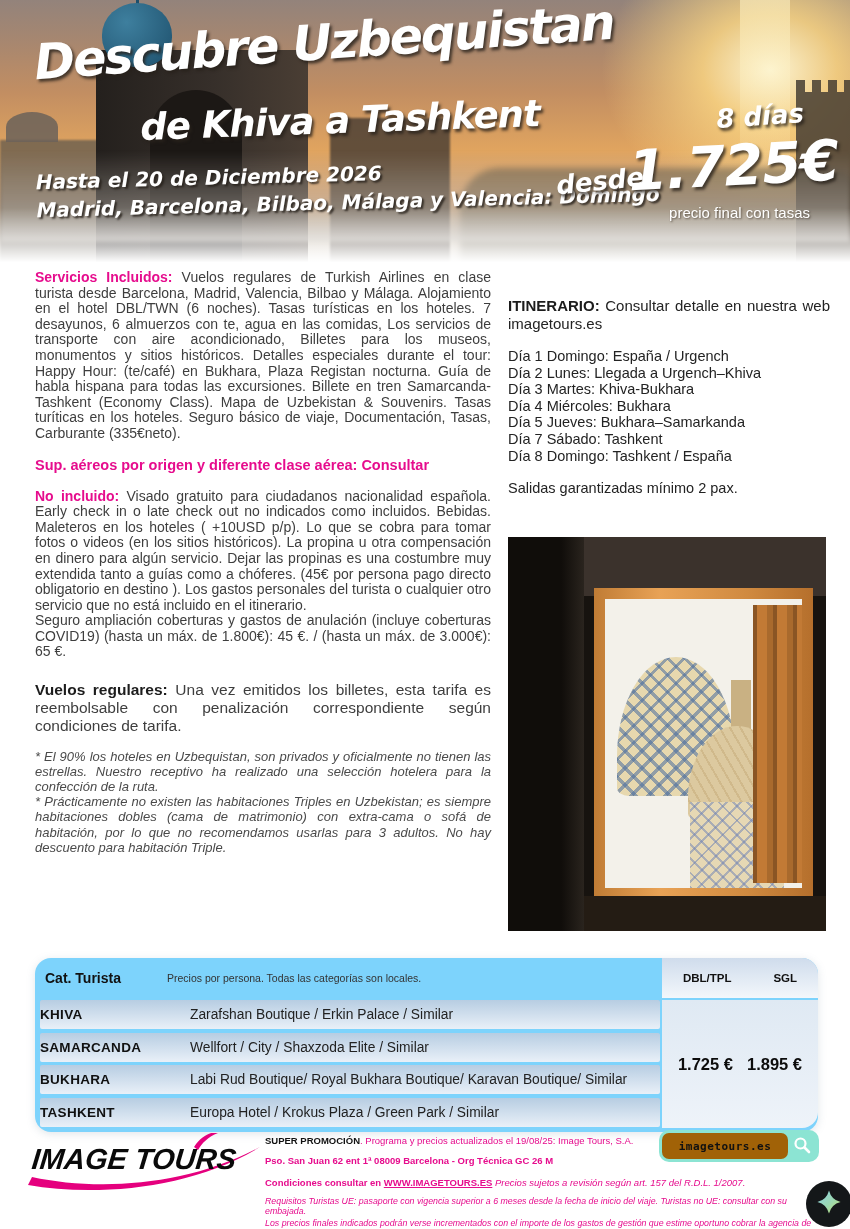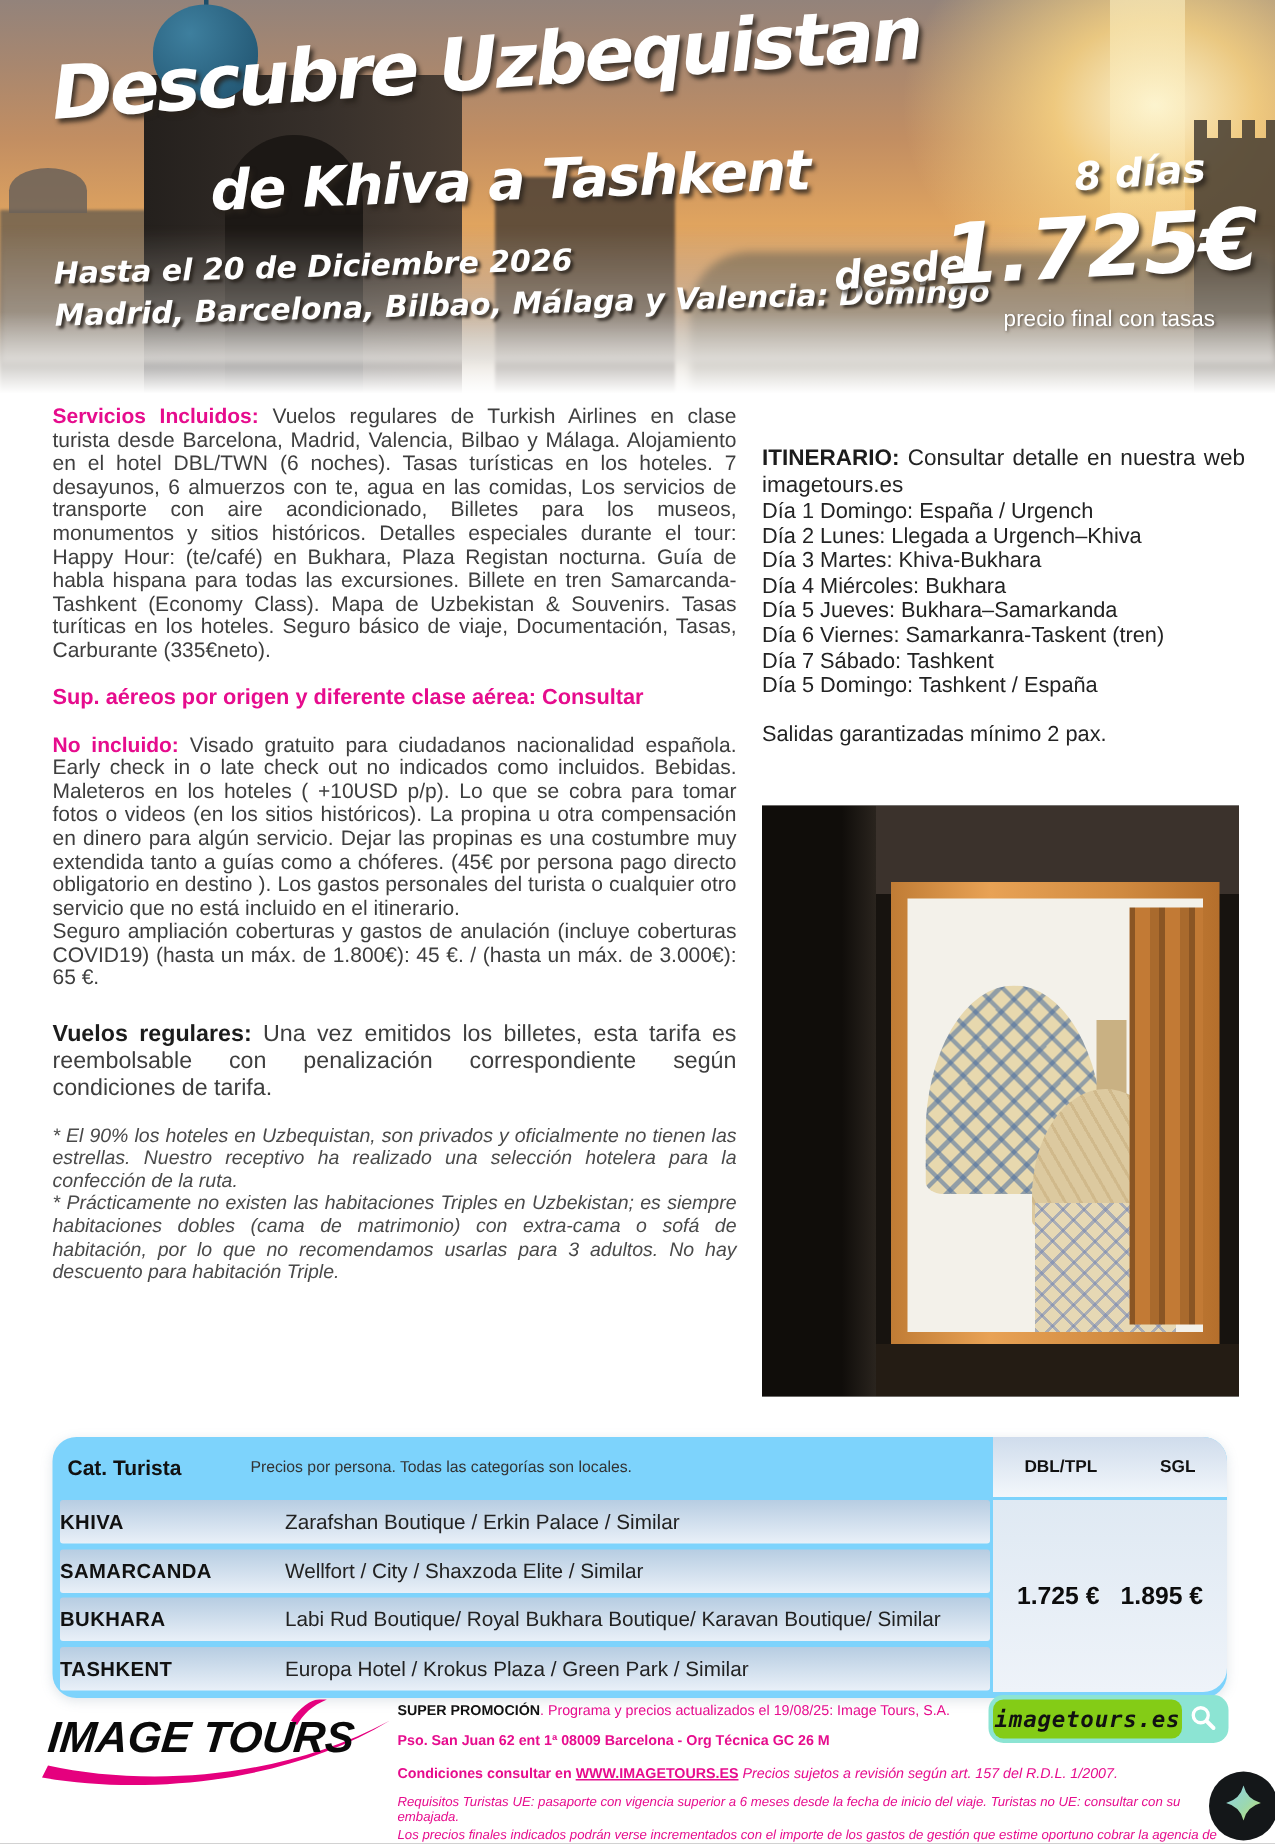--- a/index.html
+++ b/index.html
@@ -55,21 +55,21 @@
   .lbl-black{color:#1c1c1c; font-weight:700;}
   .sup-line{margin-top:15px; font-size:14.5px; font-weight:700; color:var(--magenta,#e60c8d);}
   .mt16{margin-top:16px;} .mt20{margin-top:21px;}
   .big p{font-size:15.5px; line-height:18.2px; text-align:justify;}
   .notes{margin-top:13px; font-style:italic; font-size:13px; line-height:15.2px; color:#4a4a4a;}
   .notes p{text-align:justify; font-style:italic;}
 
   
   .col-right{position:absolute; left:508px; top:270px; width:322px; color:#232323;}
   .itin{margin-top:27px; font-size:15px; line-height:18px; text-align:justify;}
-  .days{font-size:14.5px; line-height:16.6px;}
+  .days{margin-top:15px; font-size:14.5px; line-height:16.6px;}
   .salidas{margin-top:16px; font-size:14.5px;}
 
   
   .photo{position:absolute; left:508px; top:537px; width:318px; height:394px; background:#17130f; overflow:hidden;}
   .ph-ceiling{position:absolute; left:24%; top:0; width:76%; height:15%; background:#3b322c;}
   .ph-frame{position:absolute; left:27%; top:13%; width:69%; height:79%;
     background:linear-gradient(90deg,#c07c35,#e8a255 30%,#d08a40 70%,#b56f2c); padding:11px;}
   .ph-view{position:relative; width:100%; height:100%; background:#f3f1ea; overflow:hidden;}
   .ph-dome-big{position:absolute; left:6%; top:20%; width:60%; height:48%;
     border-radius:50% 50% 10% 10% / 72% 72% 6% 6%;
@@ -121,23 +121,23 @@
   .fl1 .blk{color:#111; font-weight:700;}
   .fl2{font-size:9.5px; font-weight:700; margin-top:9px;}
   .fl3{font-size:9.5px; margin-top:11px;}
   .fl3 .bold{font-weight:700;}
   .fl3 a{color:var(--magenta,#e60c8d); font-weight:700;}
   .fl3 .it{font-style:italic;}
   .fl4{font-size:8.8px; font-style:italic; margin-top:8px;}
   .fl5{font-size:8.8px; font-style:italic; margin-top:2px;}
   .search-box{position:absolute; left:659px; top:1130px; width:160px; height:32px;
     background:var(--mint,#8ce4d3); border-radius:10px; display:flex; align-items:center; padding:3px; cursor:pointer;}
-  .search-field{flex:1; height:26px; background:#84cc16; border-radius:7px; border:none;
+  .search-field{flex:1; height:26px; background:#a16207; border-radius:7px; border:none;
     display:flex; align-items:center; justify-content:center;
-    font-family:"DejaVu Sans Mono", monospace; font-weight:700; font-size:15px; color:#111; letter-spacing:.5px;font-style:italic;}
+    font-family:"DejaVu Sans Mono", monospace; font-weight:700; font-size:11px; color:#111; letter-spacing:.5px;}
   .search-btn{width:28px; height:26px; display:flex; align-items:center; justify-content:center; border:none; background:transparent; cursor:pointer;}
   .chat-fab{position:absolute; left:806px; top:1181px; width:46px; height:46px; border-radius:50%;
     background:#141719; display:flex; align-items:center; justify-content:center; cursor:pointer;}
 </style>
 </head>
 <body>
 
 <div class="page">
 
   <header class="hero">
@@ -187,23 +187,22 @@
   </section>
 
   <section class="col-right">
     <p class="itin"><span class="lbl-black">ITINERARIO:</span> <span>Consultar detalle en nuestra web imagetours.es</span></p>
     <div class="days">
       <div>Día 1 Domingo: España / Urgench</div>
       <div>Día 2 Lunes: Llegada a Urgench–Khiva</div>
       <div>Día 3 Martes: Khiva-Bukhara</div>
       <div>Día 4 Miércoles: Bukhara</div>
       <div>Día 5 Jueves: Bukhara–Samarkanda</div>
-      <div>Día 6 Viernes: Samarkanra-Taskent (tren)</div>
       <div>Día 7 Sábado: Tashkent</div>
-      <div>Día 5 Domingo: Tashkent / España</div>
+      <div>Día 8 Domingo: Tashkent / España</div>
     </div>
     <p class="salidas">Salidas garantizadas mínimo 2 pax.</p>
   </section>
 
   <div class="photo">
     <div class="ph-ceiling"></div>
     <div class="ph-frame">
       <div class="ph-view">
         <div class="ph-dome-big"></div>
         <div class="ph-tower"></div>

